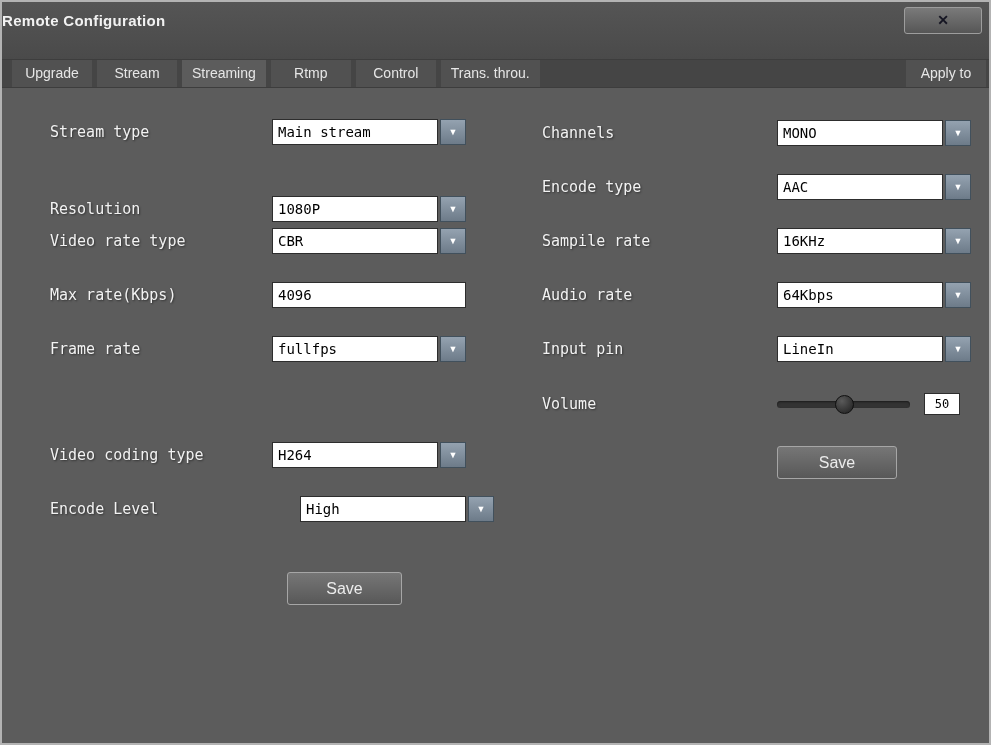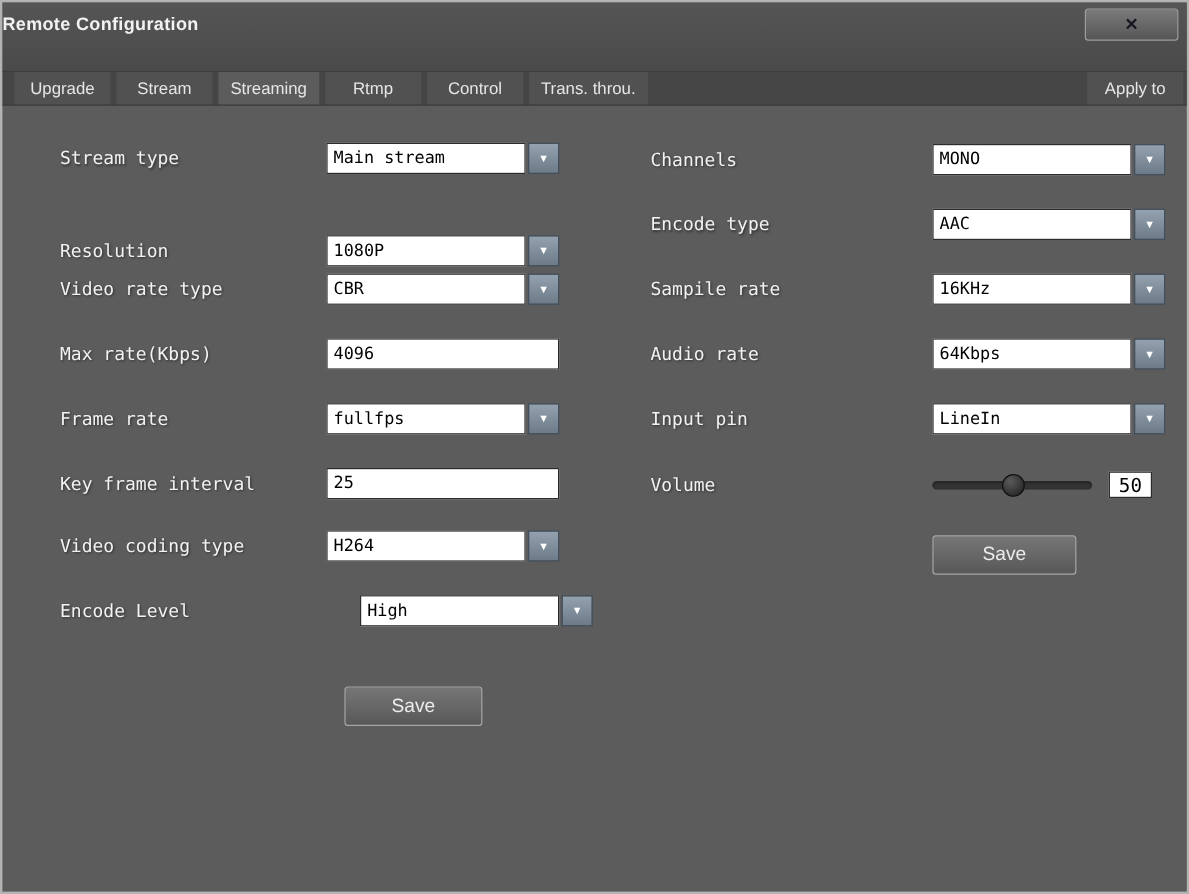--- a/index.html
+++ b/index.html
@@ -76,21 +76,21 @@
     background:#333333; border-radius:4px; box-shadow:inset 0 1px 2px #1c1c1c;
   }
   .slider .thumb {
     position:absolute; top:4px; left:50%; width:17px; height:17px; margin-left:-9px;
     background:radial-gradient(circle at 35% 30%, #5a5a5a, #1d1d1d);
     border:1px solid #101010; border-radius:50%; cursor:pointer;
   }
   .vol-box {
     width:36px; height:22px; margin-left:14px; box-sizing:border-box;
     background:#ffffff; border:1px solid #2d2d2d; text-align:center;
-    font-family:"DejaVu Sans Mono", monospace; font-size:16px; color:#000;
+    font-family:"DejaVu Sans Mono", monospace; font-size:12px; color:#000;
   }
 </style>
 </head>
 <body>
 
 <div class="window">
 
   <div class="titlebar">
     <span class="title">Remote Configuration</span>
     <button class="close-btn">
@@ -138,24 +138,20 @@
   </div>
 
   <div class="row col-left" style="left:48px; top:334px;">
     <span class="lbl">Frame rate</span>
     <div class="combo">
       <span class="val">fullfps</span>
       <span class="arrow">▼</span>
     </div>
   </div>
 
-  <div class="row col-left" style="left:48px; top:388px;">
-    <span class="lbl">Key frame interval</span>
-    <input class="textfield" value="25" style="">
-  </div>
 
   <div class="row col-left" style="left:48px; top:440px;">
     <span class="lbl">Video coding type</span>
     <div class="combo">
       <span class="val">H264</span>
       <span class="arrow">▼</span>
     </div>
   </div>
 
   <div class="row col-left" style="left:48px; top:494px;gap:28px;">

